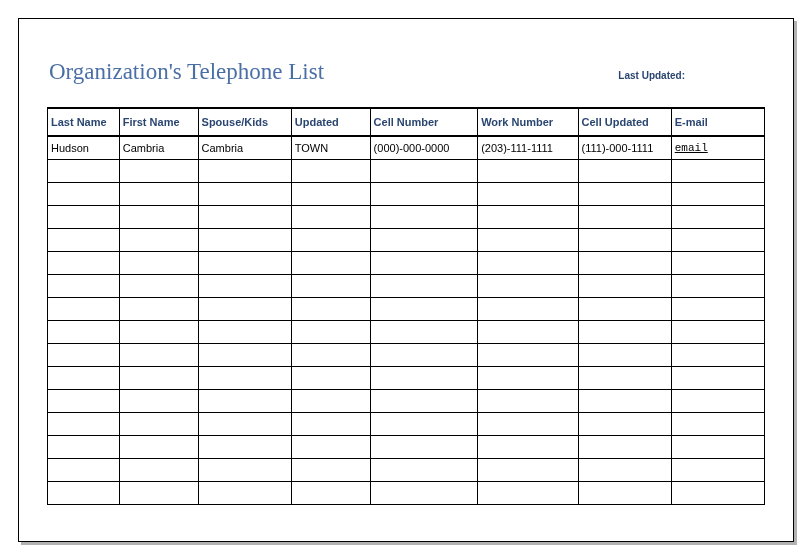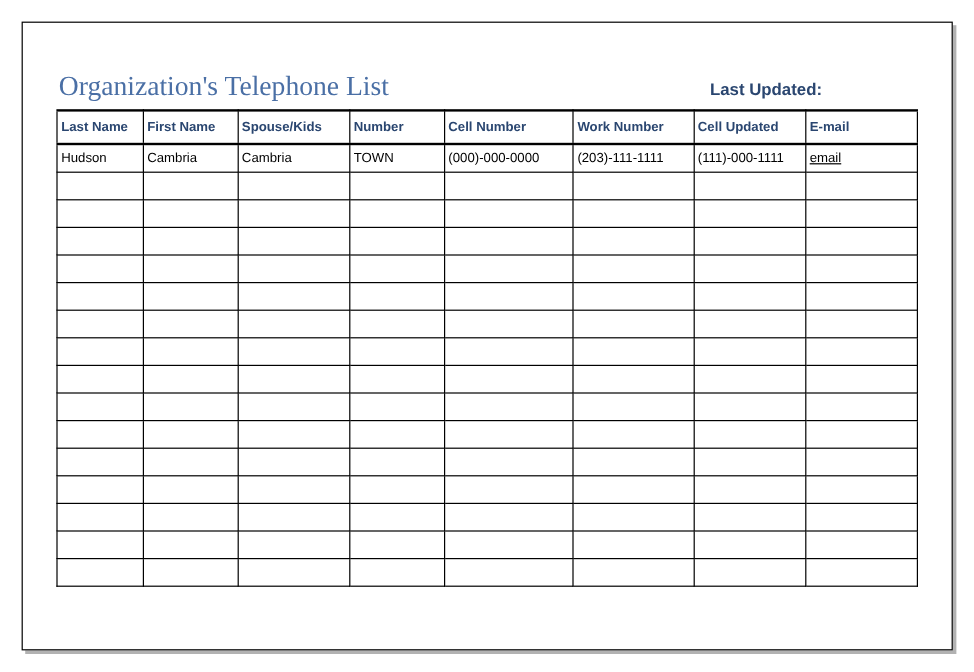--- a/index.html
+++ b/index.html
@@ -20,31 +20,31 @@
       border: 1px solid #000;
       box-shadow: 3px 3px 0 rgba(0,0,0,0.3);
       padding: 40px 28px 20px 28px;
       background: #fff;
       position: relative;
     }
     .header {
       display: flex;
       align-items: baseline;
       justify-content: space-between;
-      margin-bottom: 6px;
+      margin-bottom: 22px;
       padding-left: 2px;
     }
     .title {
       font-size: 23px;
       color: #4a6fa5;
       font-family: Georgia, serif;
       font-weight: normal;
     }
     .last-updated {
-      font-size: 14px;
+      font-size: 10px;
       color: #2a4670;
       font-weight: bold;
       padding-right: 80px;
     }
     table {
       width: 100%;
       border-collapse: collapse;
       table-layout: fixed;
     }
     th, td {
@@ -69,20 +69,21 @@
     .col-firstname { width: 11%; }
     .col-spouse { width: 13%; }
     .col-address { width: 11%; }
     .col-home { width: 15%; }
     .col-work { width: 14%; }
     .col-cell { width: 13%; }
     .col-email { width: 13%; }
     .email-link {
       color: #000;
       text-decoration: underline;
+      font-family: Liberation Mono, monospace;
     }
   </style>
 </head>
 <body>
 
 <div class="page">
   <div class="header">
     <h1 class="title">Organization's Telephone List</h1>
     <span class="last-updated">Last Updated:</span>
   </div>
@@ -95,21 +96,21 @@
       <col class="col-home">
       <col class="col-work">
       <col class="col-cell">
       <col class="col-email">
     </colgroup>
     <thead>
       <tr>
         <th>Last Name</th>
         <th>First Name</th>
         <th>Spouse/Kids</th>
-        <th>Number</th>
+        <th>Updated</th>
         <th>Cell Number</th>
         <th>Work Number</th>
         <th>Cell Updated</th>
         <th>E-mail</th>
       </tr>
     </thead>
     <tbody id="table-body">
     <tr>
           <td>Hudson</td>
           <td>Cambria</td>

